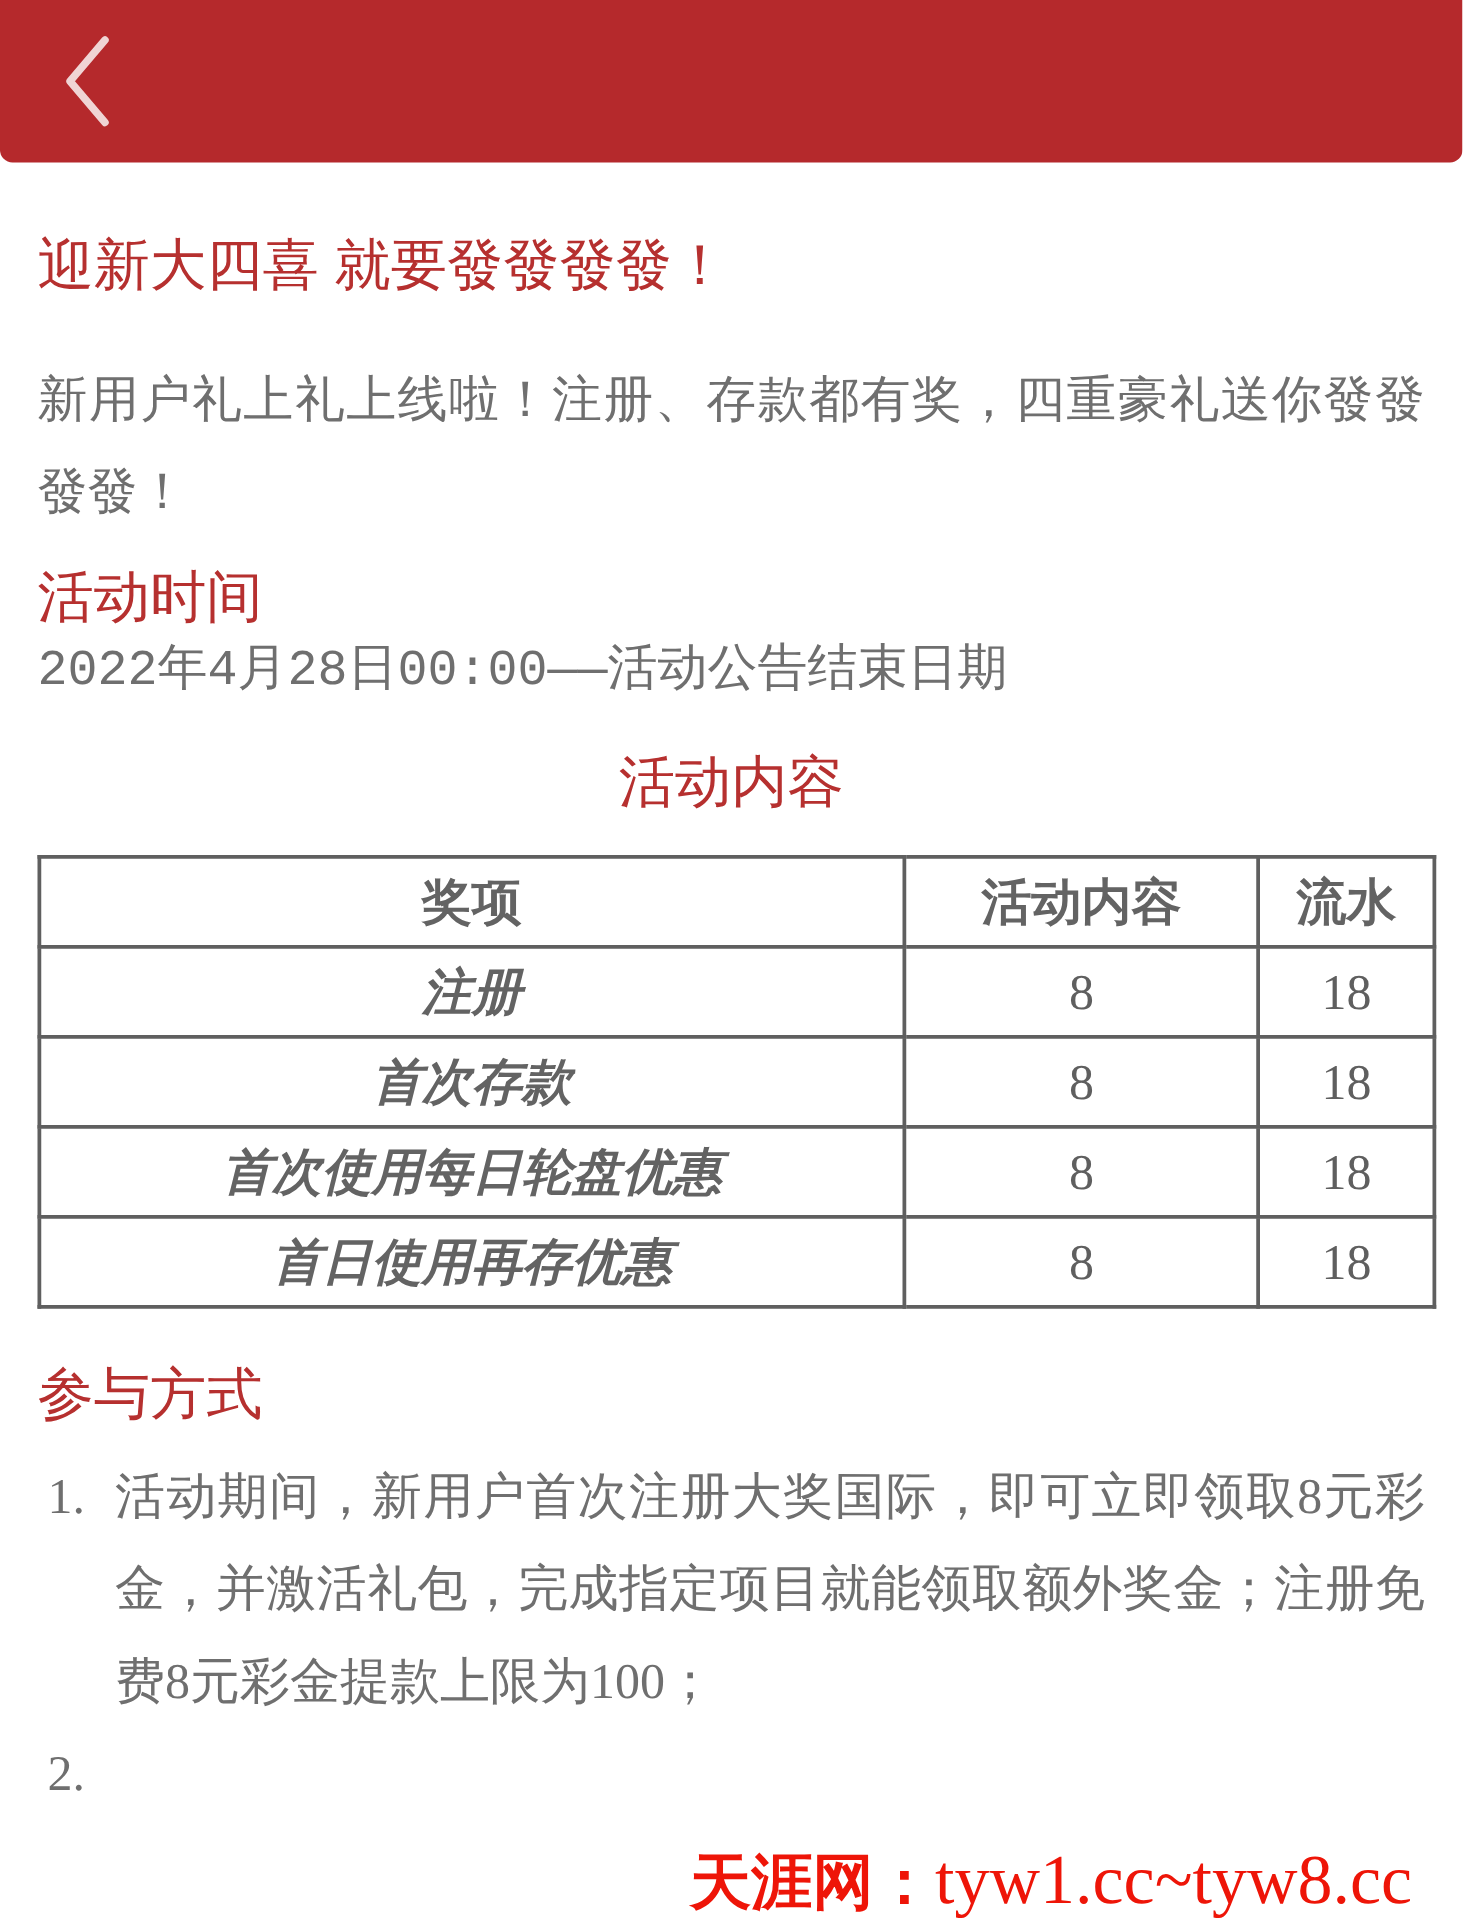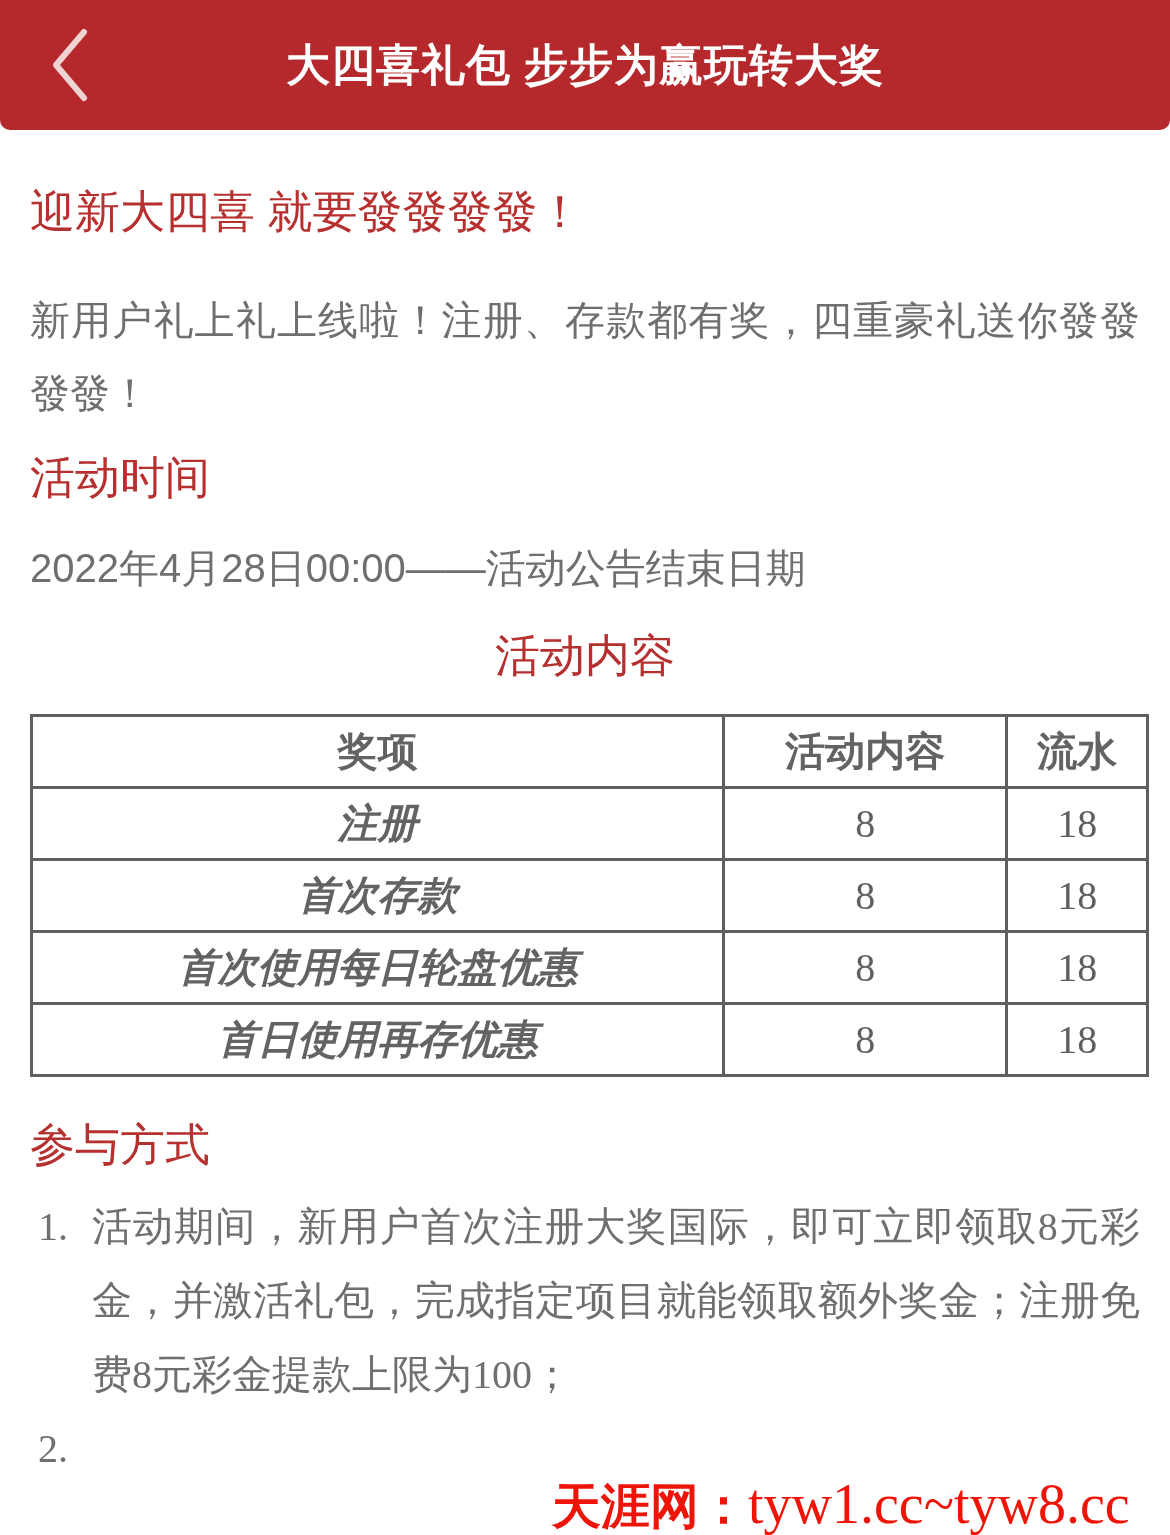--- a/index.html
+++ b/index.html
@@ -58,24 +58,24 @@
   .join-heading     { margin-top: 38px; }
 
   .intro-body {
     margin-top: 42px;
     color: var(--body-text, #6f6f6f);
     font-size: 40px;
     line-height: 73px;
     text-align: justify;
   }
   .time-value {
-    margin-top: 30px;
     color: var(--body-text, #6f6f6f);
     font-size: 40px;
     line-height: 60px;
+    font-family: Liberation Mono, monospace;
   }
 
   
   .prize-table {
     margin-top: 28px;
     width: 1119px;
     border-collapse: collapse;
     table-layout: fixed;
   }
   .prize-table th, .prize-table td {
@@ -150,21 +150,20 @@
 <body>
 
 <header class="app-header">
   <button class="back-btn">
     <span style="display:flex;">
       <svg width="44" height="78" viewBox="0 0 44 78" aria-hidden="true">
         <polyline points="36,6 8,39 36,72" fill="none" stroke="#f0d4d4" stroke-width="6" stroke-linecap="round" stroke-linejoin="round"></polyline>
       </svg>
     </span>
   </button>
-  <div class="app-title">大四喜礼包 步步为赢玩转大奖</div>
 </header>
 
 <main class="content">
 
   <h2 class="section-heading intro-heading">迎新大四喜 就要發發發發！</h2>
   <p class="intro-body">新用户礼上礼上线啦！注册、存款都有奖，四重豪礼送你發發發發！</p>
 
   <h2 class="section-heading time-heading">活动时间</h2>
   <p class="time-value">2022年4月28日00:00——活动公告结束日期</p>
 

